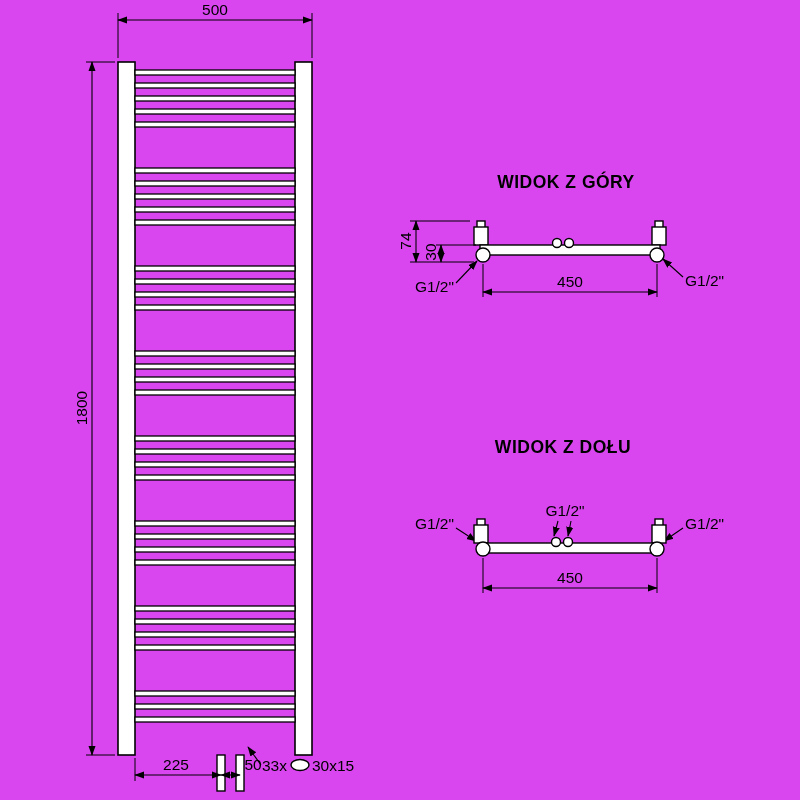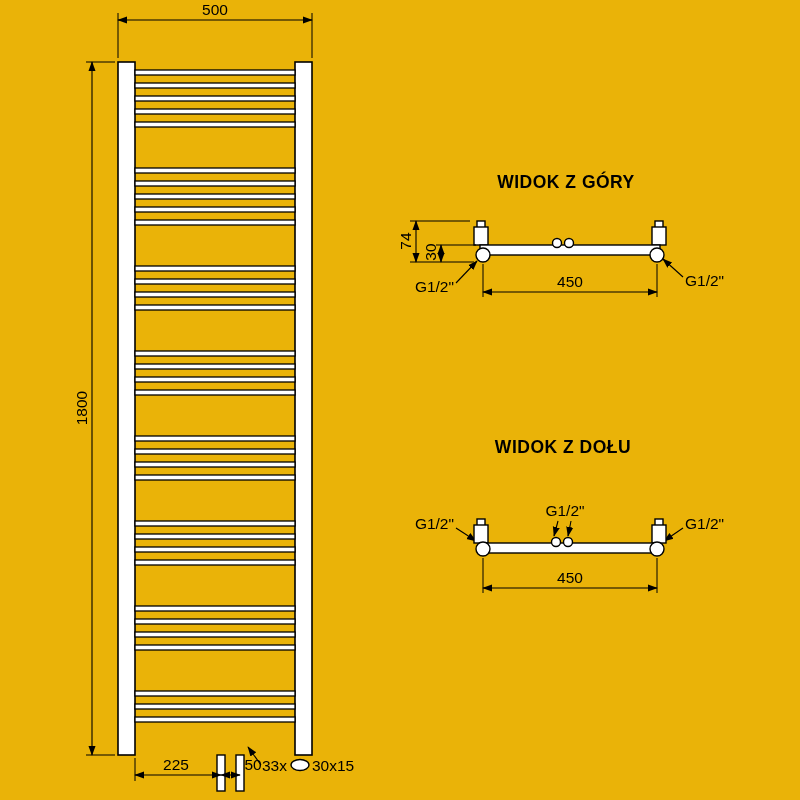--- a/index.html
+++ b/index.html
@@ -1,16 +1,16 @@
 <!DOCTYPE html>
 <html><head>
 <meta charset="utf-8">
 <style>
   html,body{margin:0;padding:0;background:#ffffff;}
-  .page{position:relative;width:800px;height:800px;background:#eab308;overflow:hidden;}
+  .page{position:relative;width:800px;height:800px;background:#d946ef;overflow:hidden;}
   svg text{font-family:"Liberation Sans","DejaVu Sans",sans-serif;font-size:15.5px;fill:#000;}
   svg text.title{font-size:17.5px;font-weight:bold;letter-spacing:0.5px;}
   .outline{fill:#ffffff;stroke:#000;stroke-width:1.6;}
   .part{fill:#ffffff;stroke:#000;stroke-width:1.4;}
   .rung{fill:#ffffff;stroke:#000;stroke-width:1.3;}
   .dim{stroke:#000;stroke-width:1.1;fill:none;}
   .ext{stroke:#000;stroke-width:1;fill:none;}
   .leader{stroke:#000;stroke-width:1.1;fill:none;}
   marker path{fill:#000;}
 </style>

